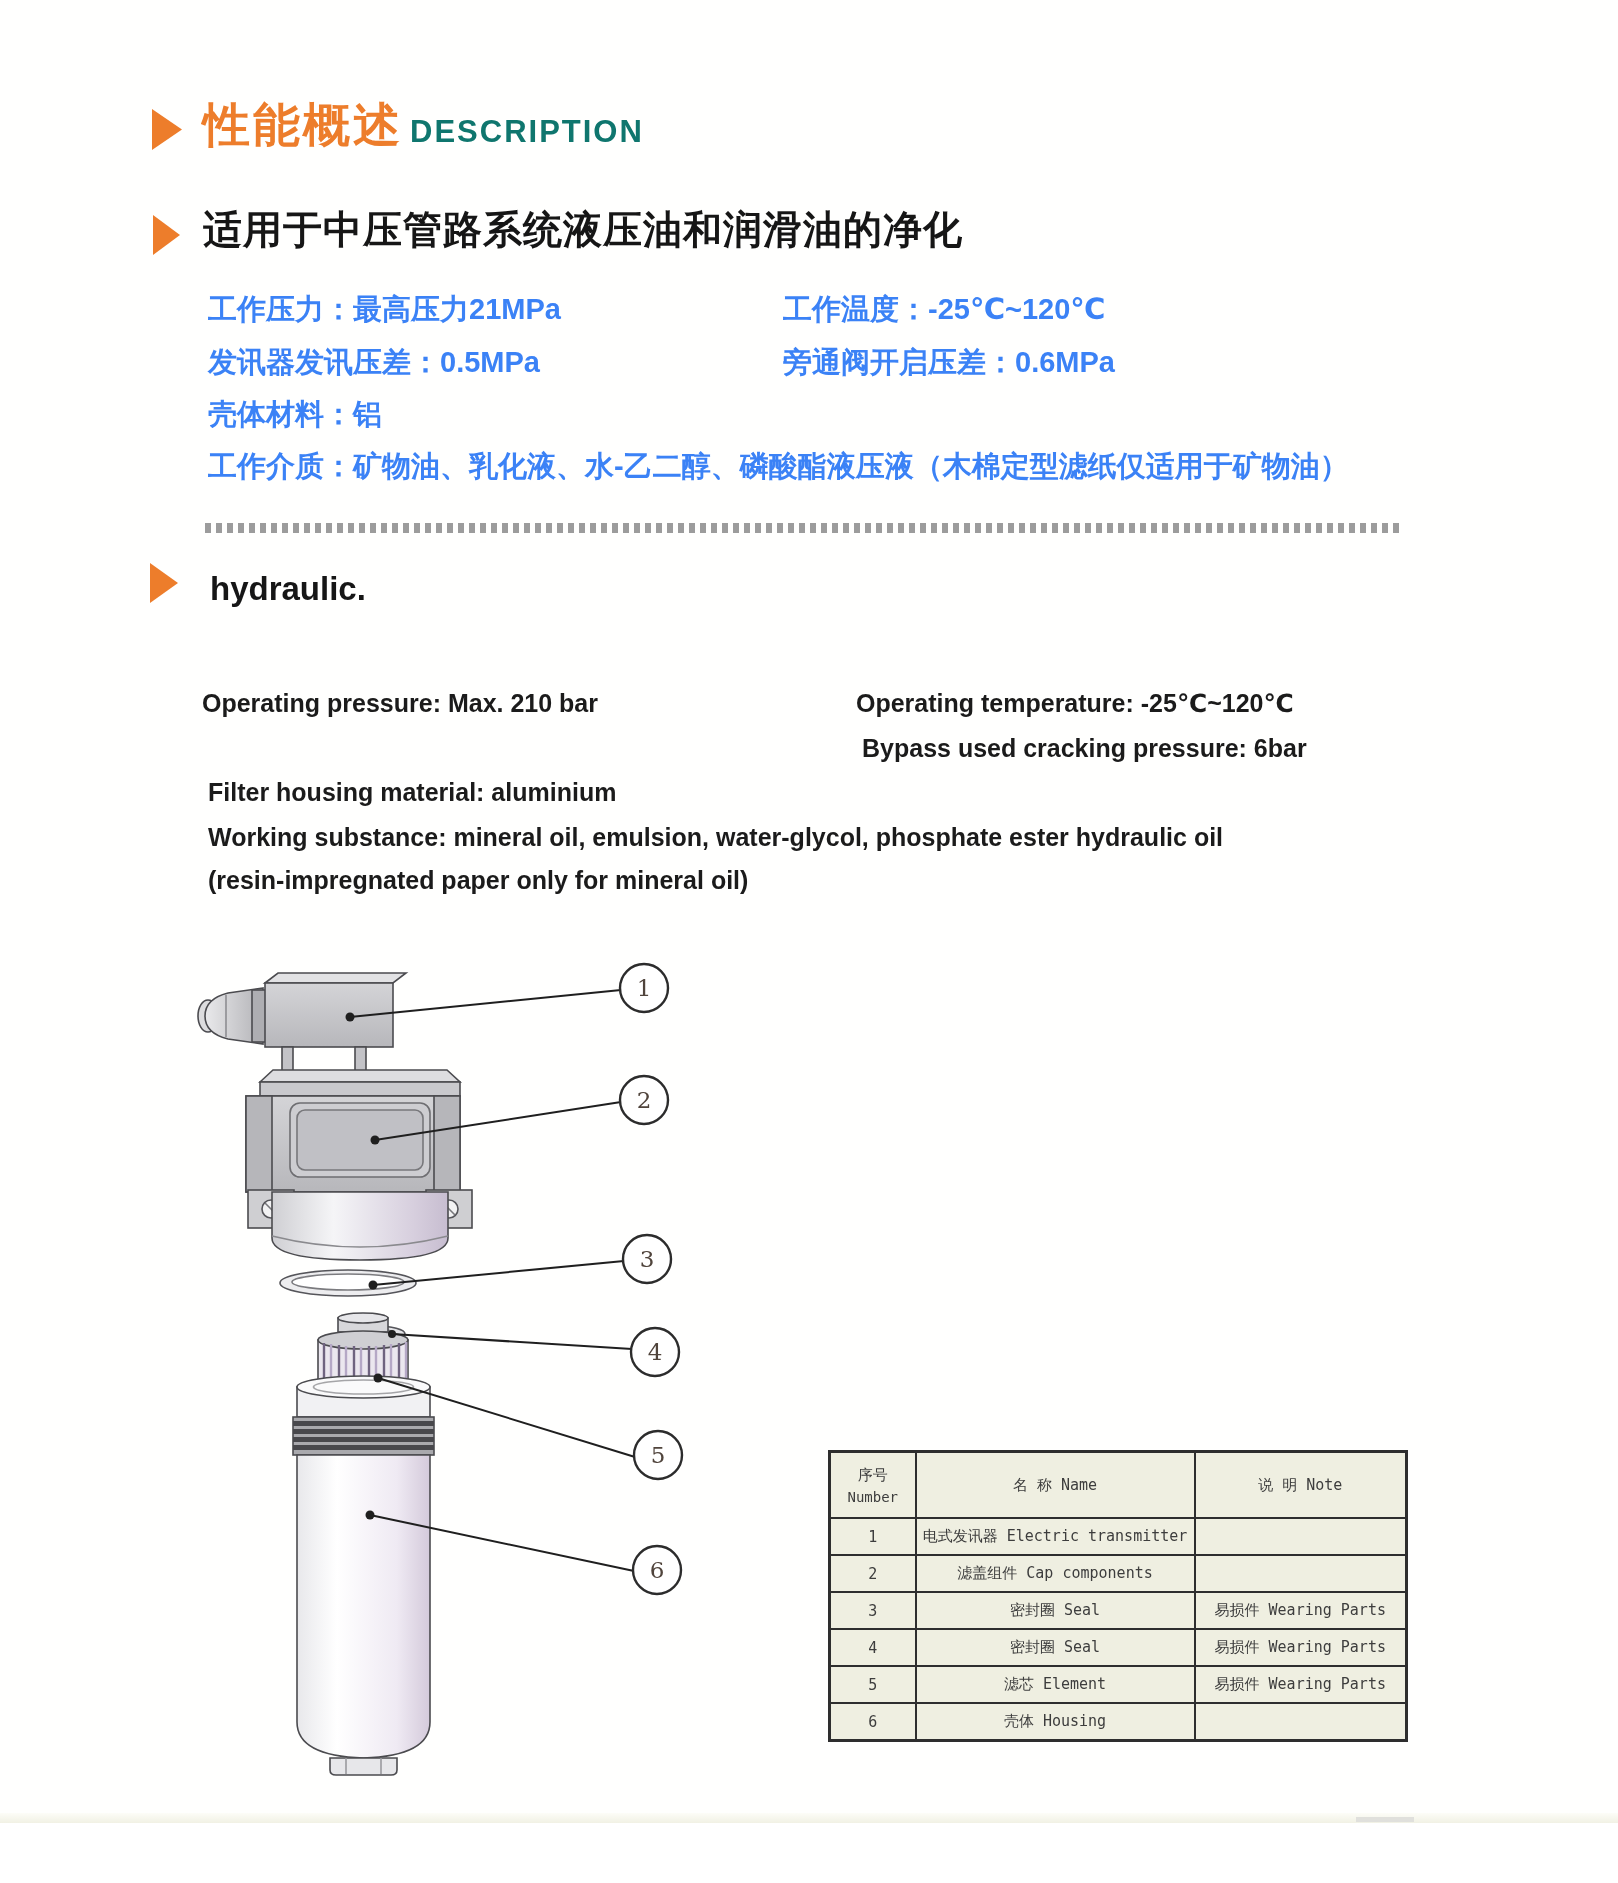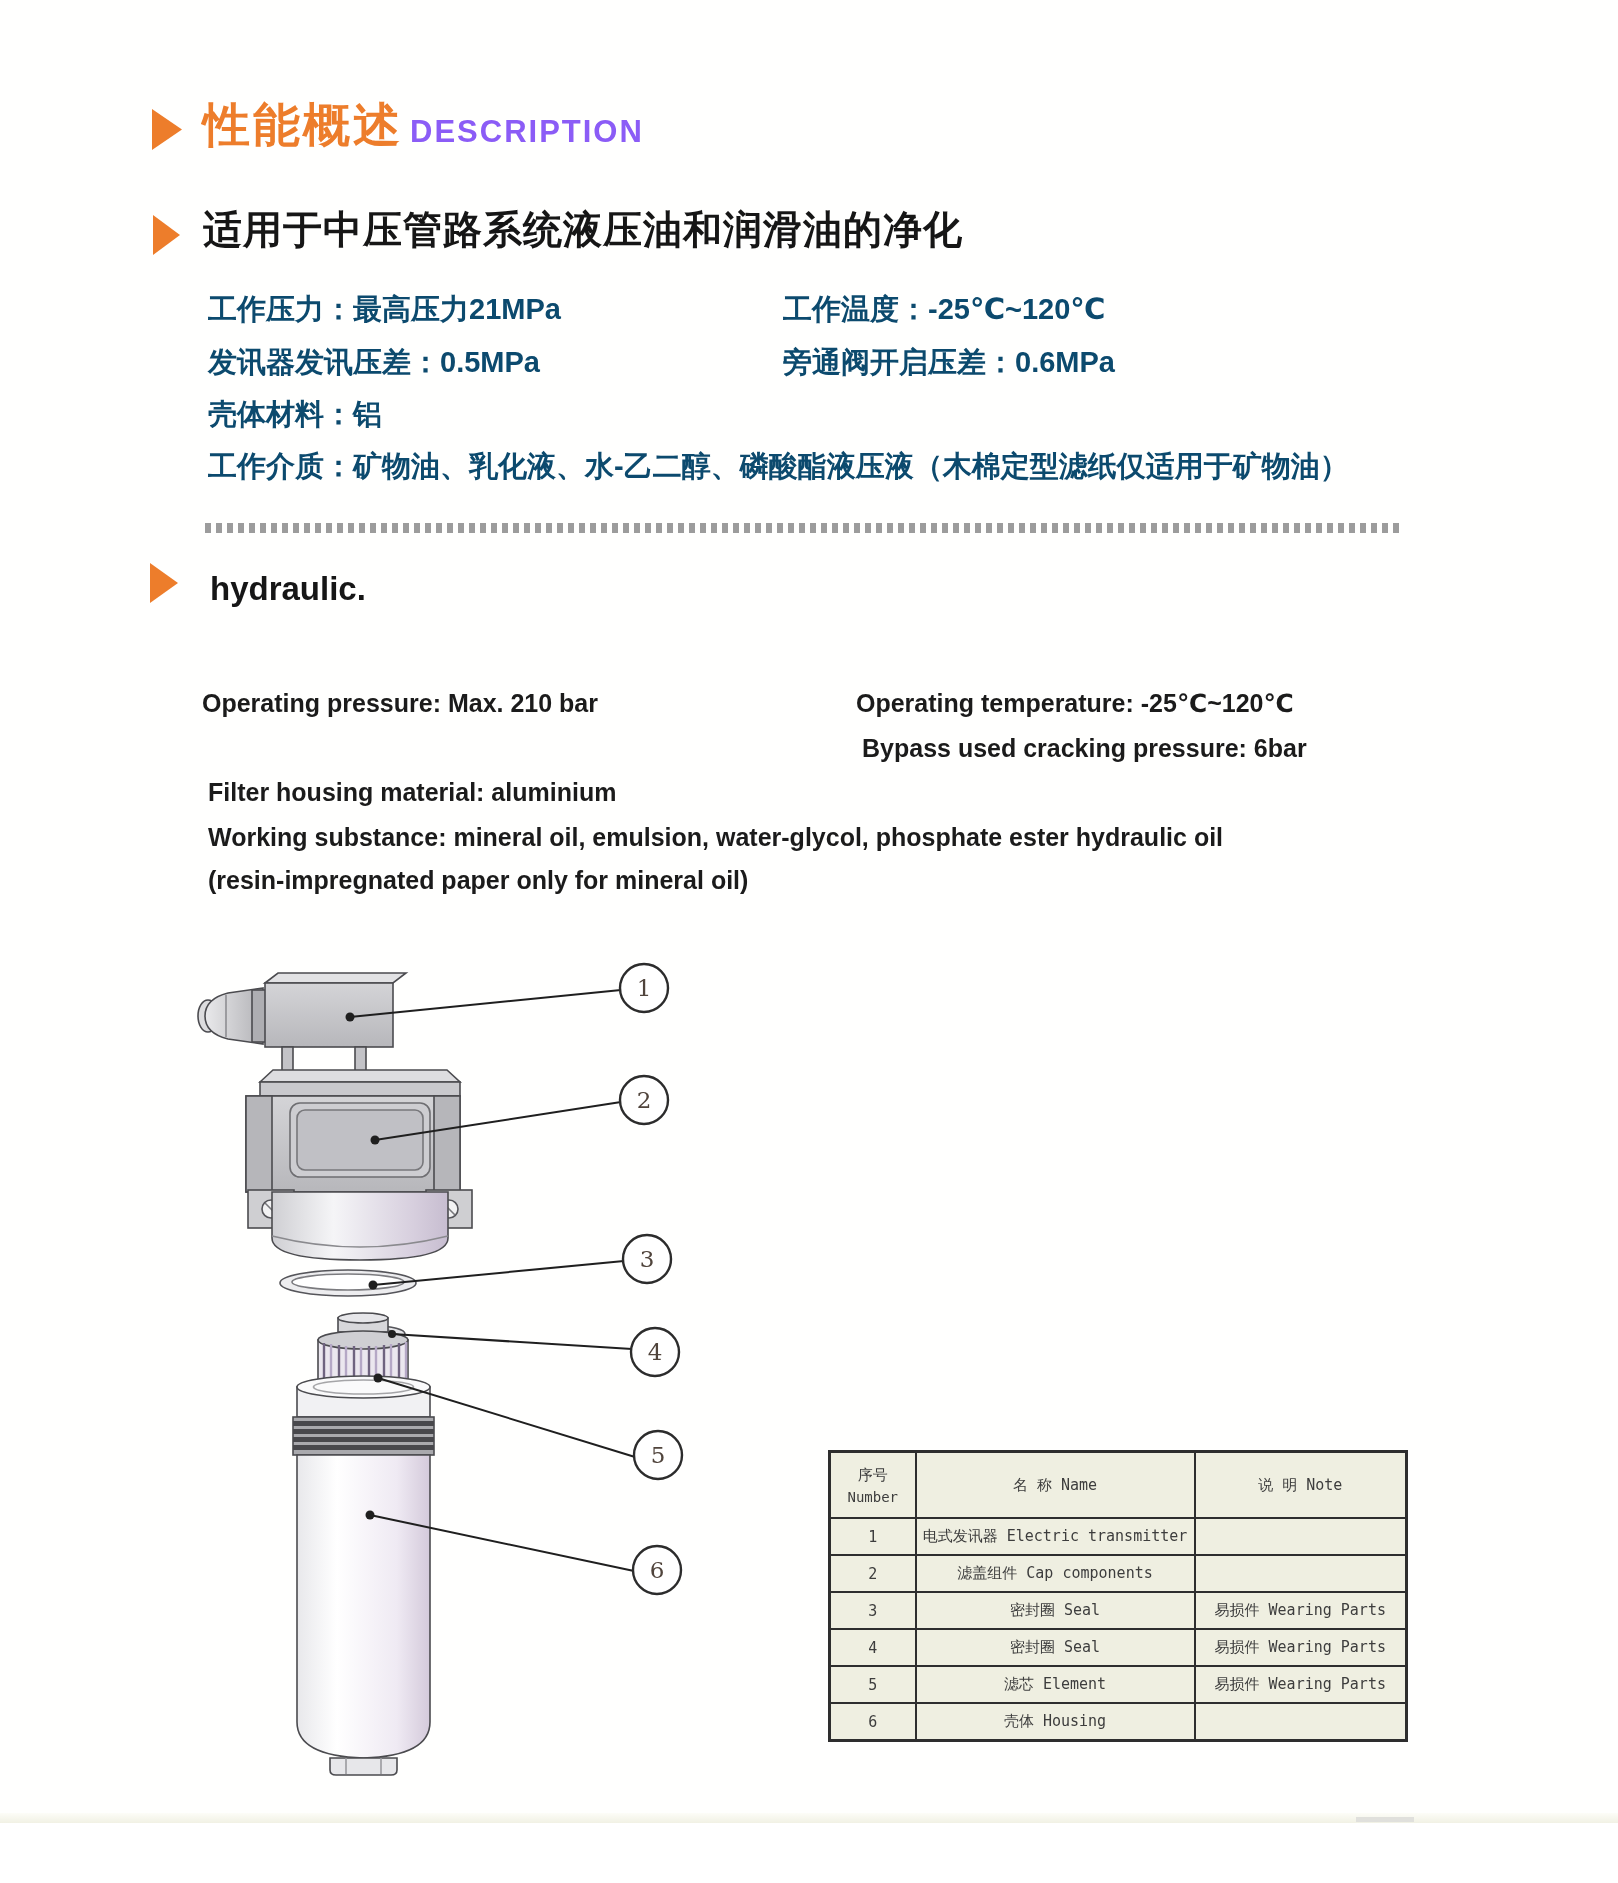--- a/index.html
+++ b/index.html
@@ -15,27 +15,27 @@
   
   .tri{
     position:absolute;
     background:#ED7D2B;
     clip-path:polygon(0 0,100% 50%,0 100%);
   }
   .title-cn{
     font-size:47px;font-weight:700;color:#ED7D2B;letter-spacing:3px;line-height:1;
   }
   .title-en{
-    font-size:31px;font-weight:700;color:#8b5cf6;letter-spacing:2px;line-height:1;
+    font-size:31px;font-weight:700;color:#0f766e;letter-spacing:2px;line-height:1;
   }
   .cn-heading{
     font-size:39px;font-weight:700;color:#161616;letter-spacing:1px;line-height:1.15;
   }
   .cn-spec{
-    font-size:29px;font-weight:700;color:#0c4a6e;line-height:1.1;white-space:nowrap;text-align:right;
+    font-size:29px;font-weight:700;color:#3b82f6;line-height:1.1;white-space:nowrap;text-align:right;
   }
   .dotted-rule{
     position:absolute;height:10px;
     background:repeating-linear-gradient(to right,#9c9c9c 0 6px,transparent 6px 11px);
   }
   .en-heading{
     font-size:33px;font-weight:700;color:#161616;line-height:54px;white-space:nowrap;
   }
   .en-spec{
     font-size:25px;font-weight:700;color:#1b1b1b;line-height:1.1;white-space:nowrap;

